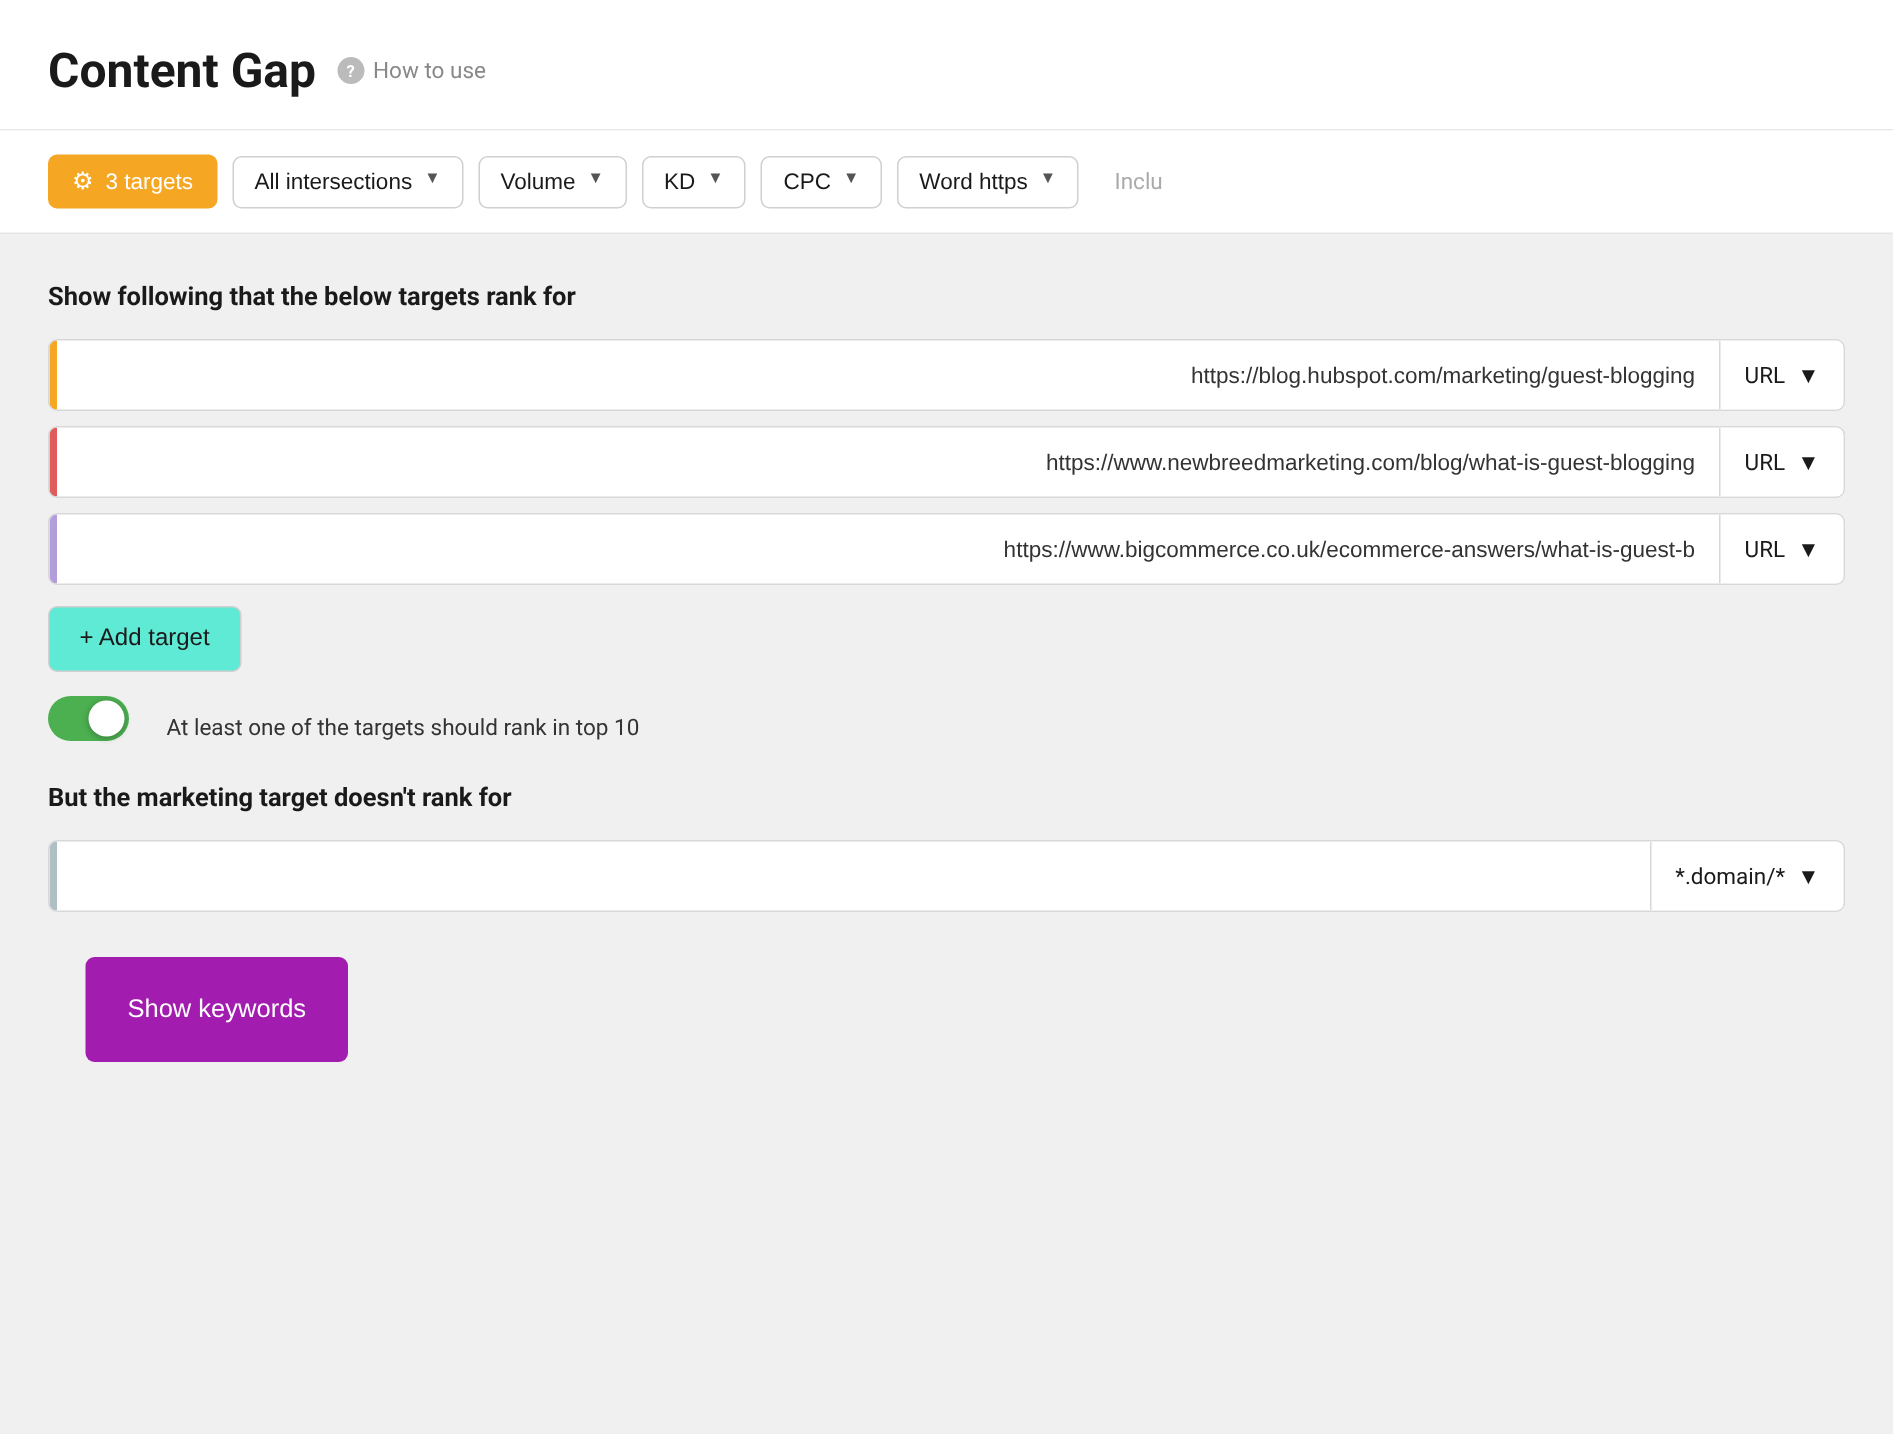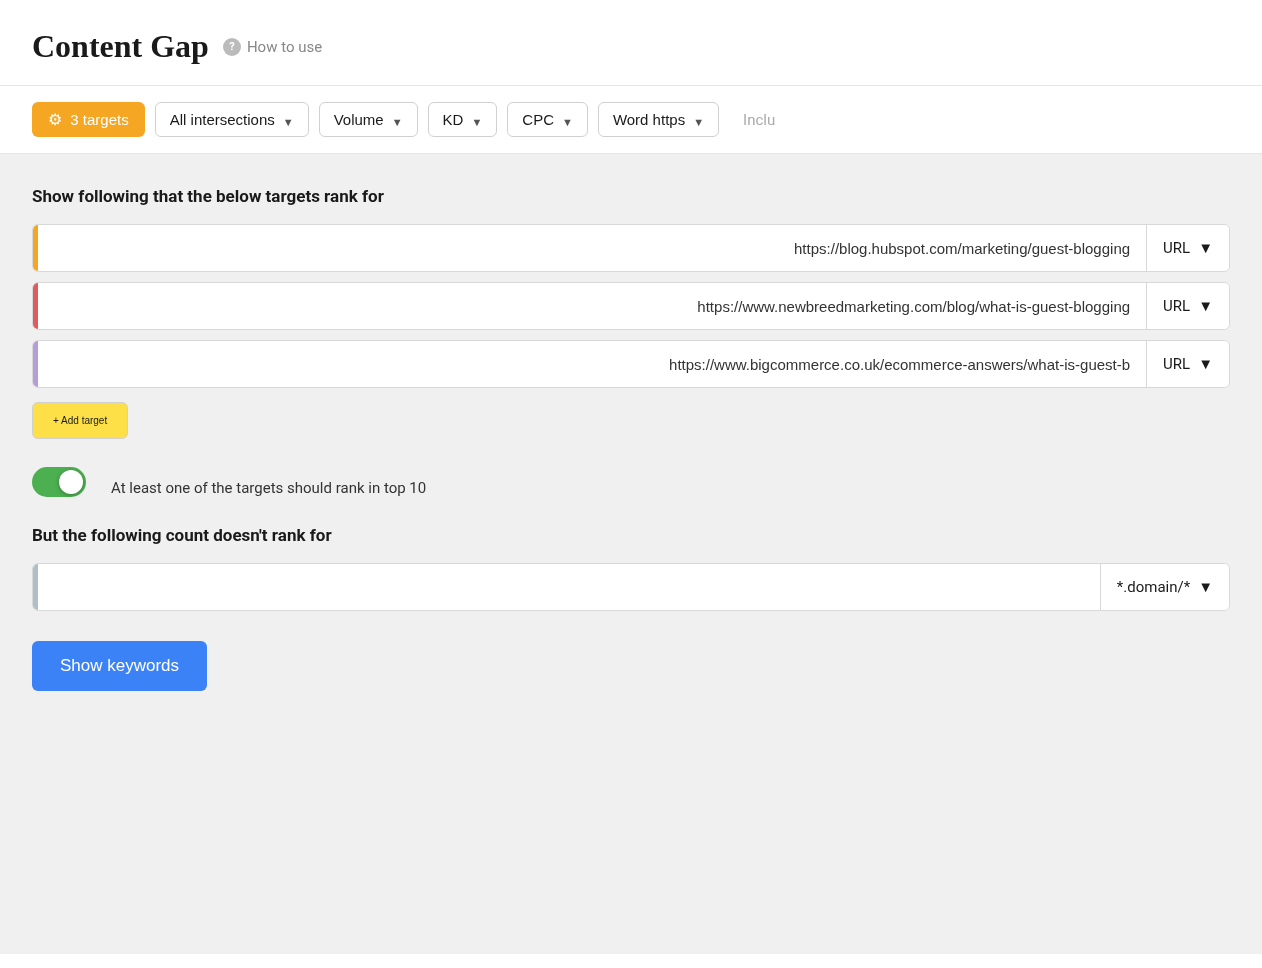--- a/index.html
+++ b/index.html
@@ -16,21 +16,20 @@
       display: flex;
       align-items: center;
       gap: 14px;
       border-bottom: 1px solid #e5e5e5;
     }
 
     .page-title {
       font-size: 32px;
       font-weight: 700;
       color: #1a1a1a;
-      font-family: Liberation Serif, serif;
     }
 
     .how-to-use {
       display: flex;
       align-items: center;
       gap: 6px;
       color: #888;
       font-size: 15px;
       cursor: pointer;
       text-decoration: none;
@@ -72,21 +71,21 @@
       font-weight: 500;
       cursor: pointer;
     }
 
     .targets-btn .sliders-icon {
       font-size: 16px;
     }
 
     .filter-dropdown {
       display: flex;
-      align-items: flex-end;
+      align-items: flex-start;
       gap: 8px;
       background: #fff;
       border: 1.5px solid #d0d0d0;
       border-radius: 6px;
       padding: 8px 14px;
       font-size: 15px;
       color: #1a1a1a;
       cursor: pointer;
       white-space: nowrap;
     }
@@ -145,29 +144,29 @@
       color: #1a1a1a;
       cursor: pointer;
       background: #fff;
       white-space: nowrap;
     }
 
     .add-target-btn {
       display: flex;
       align-items: center;
       gap: 8px;
-      background: #fde047;
+      background: #5eead4;
       border: 1.5px solid #d0d0d0;
       border-radius: 6px;
       padding: 12px 20px;
-      font-size: 10px;
+      font-size: 16px;
       color: #1a1a1a;
       cursor: pointer;
       margin-top: 14px;
-      margin-bottom: 28px;
+      margin-bottom: 16px;
     }
 
     .toggle-row {
       display: flex;
       align-items: flex-end;
       gap: 25px;
       margin-bottom: 28px;
     }
 
     .toggle {
@@ -202,29 +201,30 @@
     }
 
     .section-title-2 {
       font-size: 17px;
       font-weight: 700;
       color: #1a1a1a;
       margin-bottom: 18px;
     }
 
     .show-keywords-btn {
-      background: #3b82f6;
+      background: #a21caf;
       color: #fff;
       border: none;
       border-radius: 6px;
-      padding: 15px 28px;
+      padding: 25px 28px;
       font-size: 17px;
       font-weight: 500;
       cursor: pointer;
       margin-top: 20px;
+      margin-left: 25px;
     }
 
     .inclu-hint {
       color: #aaa;
       font-size: 15px;
       padding: 8px 14px;
     }
   </style>
 </head>
 <body>
@@ -314,21 +314,21 @@
   <div class="toggle-row">
     <div class="toggle">
       <div class="toggle-track">
         <div class="toggle-thumb"></div>
       </div>
     </div>
     <span class="toggle-label">At least one of the targets should rank in top 10</span>
   </div>
 
   
-  <div class="section-title-2">But the following count doesn't rank for</div>
+  <div class="section-title-2">But the marketing target doesn't rank for</div>
 
   
   <div class="url-row">
     <div class="url-color-bar" style="background:#b0bec5;"></div>
     <input class="url-input-area" type="text" value="" placeholder="" style="">
     <div class="url-type-dropdown">
       <span>*.domain/*</span>
       <span class="chevron">▼</span>
     </div>
   </div>

